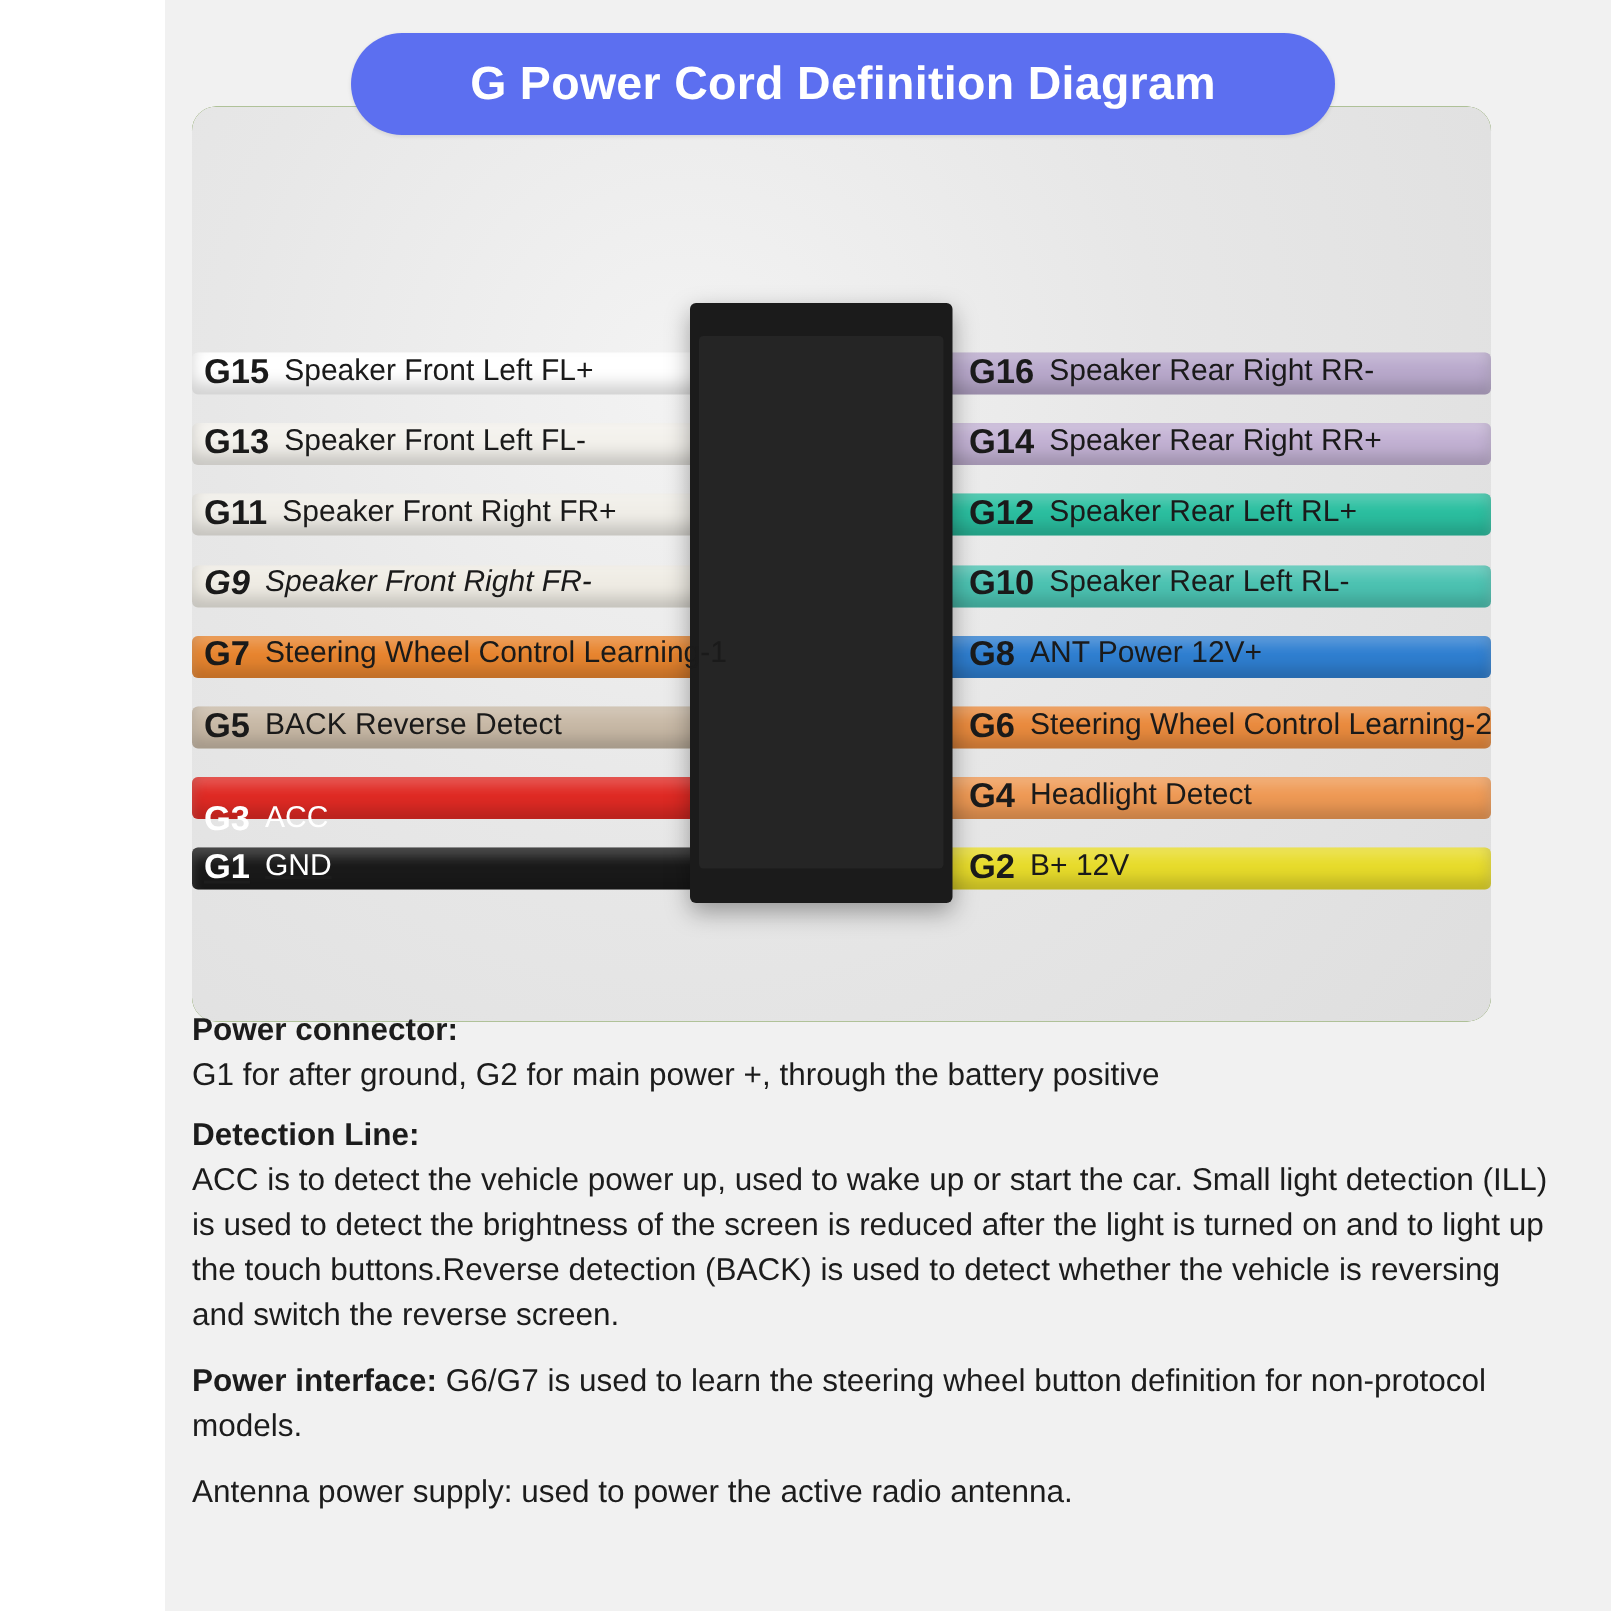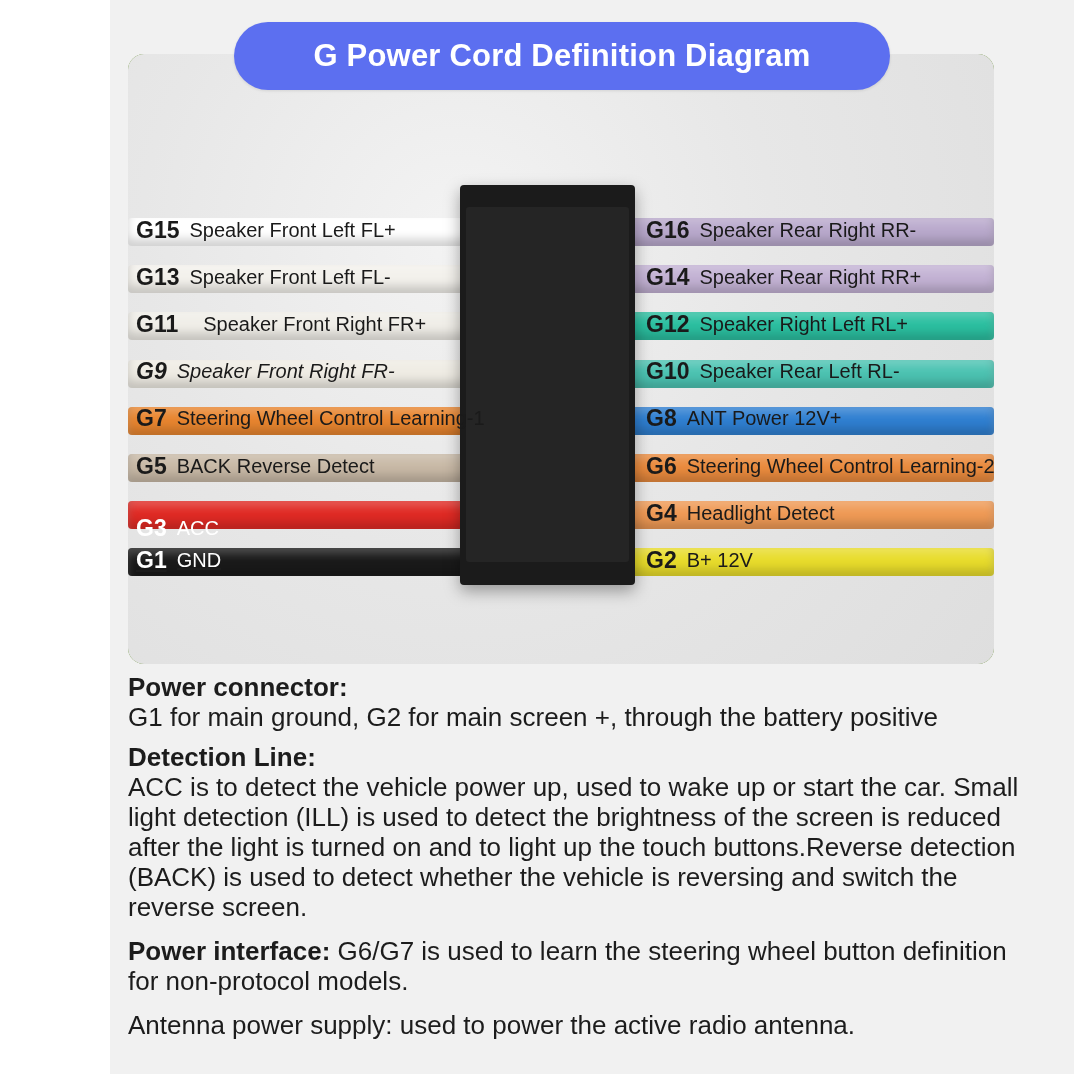--- a/index.html
+++ b/index.html
@@ -53,21 +53,21 @@
     font-size: 31px;
     font-weight: bold;
     letter-spacing: 0.2px;
     white-space: nowrap;
   }
 
   
   .photo-card {
     position: absolute;
     left: 128px;
-    top: 54px;
+    top: 71px;
     width: 866px;
     height: 610px;
     background: #4d7c0f;
     border-radius: 16px;
     overflow: hidden;
     z-index: 2;
   }
   .photo-bg {
     position: absolute;
     inset: 0;
@@ -130,21 +130,21 @@
 
   
   .body-text {
     position: absolute;
     left: 128px;
     top: 672px;
     width: 910px;
     z-index: 3;
   }
   .para {
-    font-size: 26px;
+    font-size: 21px;
     line-height: 30px;
     color: #1c1c1c;
     margin: 0 0 14px 0;
   }
   .para.tight { margin-bottom: 10px; }
   .hd {
     font-weight: bold;
   }
 </style>
 </head>
@@ -185,21 +185,21 @@
 
     <div id="label-layer">
         <div class="wlabel" style="left: 8px; top: 162px;">
           <span class="pin dark">G15</span>
           <span class="desc dark">Speaker Front Left FL+</span>
         </div>
         <div class="wlabel" style="left: 8px; top: 209.2px;">
           <span class="pin dark">G13</span>
           <span class="desc dark">Speaker Front Left FL-</span>
         </div>
-        <div class="wlabel" style="left: 8px; top: 256.4px; gap: 15px;">
+        <div class="wlabel" style="left: 8px; top: 256.4px;">
           <span class="pin dark">G11</span>
           <span class="desc dark">Speaker Front Right FR+</span>
         </div>
         <div class="wlabel" style="left: 8px; top: 303.6px; font-style: italic;">
           <span class="pin dark">G9</span>
           <span class="desc dark">Speaker Front Right FR-</span>
         </div>
         <div class="wlabel" style="left: 8px; top: 350.8px;">
           <span class="pin dark">G7</span>
           <span class="desc dark">Steering Wheel Control Learning-1</span>
@@ -219,21 +219,21 @@
         <div class="wlabel" style="left: 518px; top: 162px;">
           <span class="pin dark">G16</span>
           <span class="desc dark">Speaker Rear Right RR-</span>
         </div>
         <div class="wlabel" style="left: 518px; top: 209.2px;">
           <span class="pin dark">G14</span>
           <span class="desc dark">Speaker Rear Right RR+</span>
         </div>
         <div class="wlabel" style="left: 518px; top: 256.4px;">
           <span class="pin dark">G12</span>
-          <span class="desc dark">Speaker Right Left RL+</span>
+          <span class="desc dark">Speaker Rear Left RL+</span>
         </div>
         <div class="wlabel" style="left: 518px; top: 303.6px;">
           <span class="pin dark">G10</span>
           <span class="desc dark">Speaker Rear Left RL-</span>
         </div>
         <div class="wlabel" style="left: 518px; top: 350.8px;">
           <span class="pin dark">G8</span>
           <span class="desc dark">ANT Power 12V+</span>
         </div>
         <div class="wlabel" style="left: 518px; top: 398px;">
@@ -247,21 +247,21 @@
         <div class="wlabel" style="left: 518px; top: 492.4px;">
           <span class="pin dark">G2</span>
           <span class="desc dark">B+ 12V</span>
         </div>
       </div>
   </div>
 
   <div class="body-text">
     <p class="para tight">
       <span class="hd">Power connector:</span><br>
-      <span>G1 for main ground, G2 for main screen +, through the battery positive</span>
+      <span>G1 for after ground, G2 for main power +, through the battery positive</span>
     </p>
     <p class="para">
       <span class="hd">Detection Line:</span><br>
       <span>ACC is to detect the vehicle power up, used to wake up or start the car. Small light detection (ILL) is used to detect the brightness of the screen is reduced after the light is turned on and to light up the touch buttons.Reverse detection (BACK) is used to detect whether the vehicle is reversing and switch the reverse screen.</span>
     </p>
     <p class="para">
       <span class="hd">Power interface:</span>
       <span>G6/G7 is used to learn the steering wheel button definition for non-protocol models.</span>
     </p>
     <p class="para">

